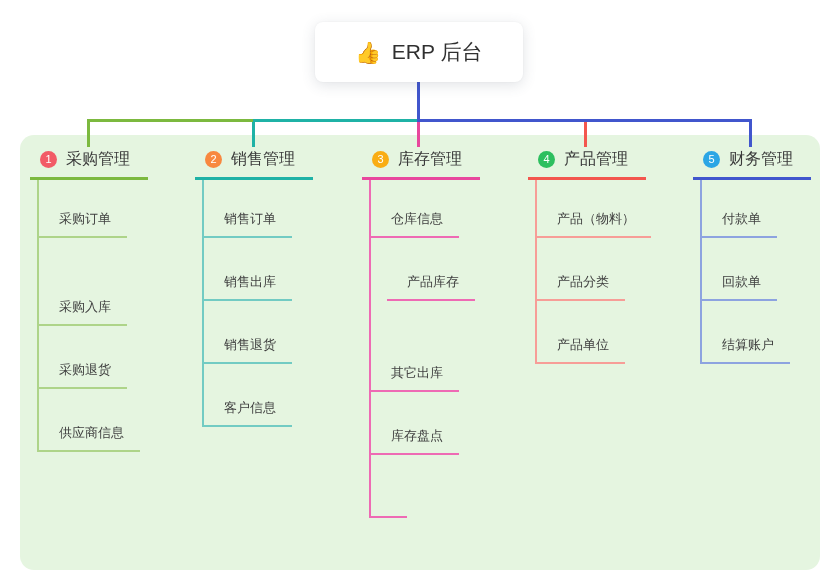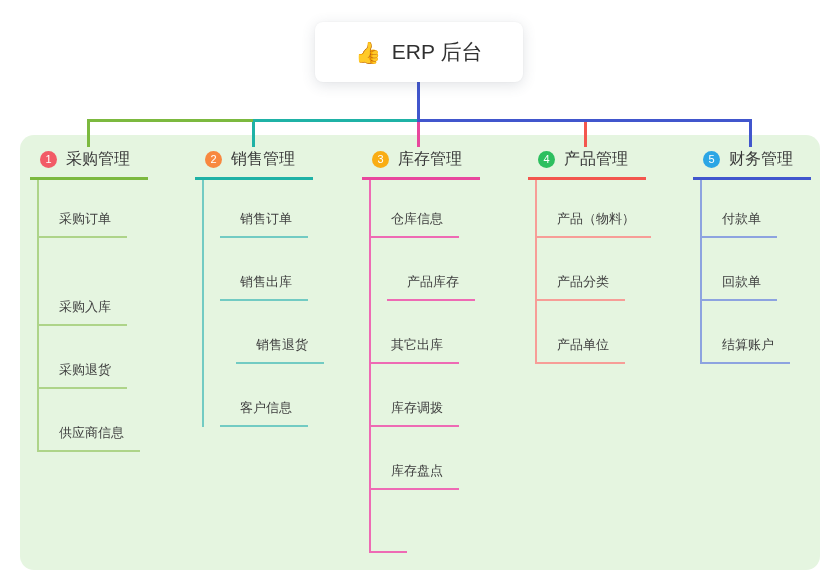--- a/index.html
+++ b/index.html
@@ -68,52 +68,49 @@
           <div class="child" style="border-bottom-color: rgb(174, 212, 137);">
             <span>供应商信息</span>
           </div>
         </div>
       </div>
       <div class="branch" style="left: 175px;">
         <div class="branch-header" style="border-bottom-color: rgb(31, 178, 166);">
           <span class="badge" style="background: rgb(248, 136, 63);">2</span>
           <span>销售管理</span>
         </div>
-        <div class="children" style="border-left-color: rgb(114, 203, 195); align-items: center;">
+        <div class="children" style="border-left-color: rgb(114, 203, 195);">
           <div class="child" style="border-bottom-color: rgb(114, 203, 195);">
             <span>销售订单</span>
           </div>
           <div class="child" style="border-bottom-color: rgb(114, 203, 195);">
             <span>销售出库</span>
           </div>
-          <div class="child" style="border-bottom-color: rgb(114, 203, 195); margin-left: 32px;">
+          <div class="child" style="border-bottom-color: rgb(114, 203, 195);">
             <span>销售退货</span>
           </div>
           <div class="child" style="border-bottom-color: rgb(114, 203, 195);">
             <span>客户信息</span>
           </div>
         </div>
       </div>
       <div class="branch" style="left: 342px;">
         <div class="branch-header" style="border-bottom-color: rgb(232, 71, 157);">
           <span class="badge" style="background: rgb(249, 173, 20);">3</span>
           <span>库存管理</span>
         </div>
         <div class="children" style="border-left-color: rgb(238, 106, 180);">
           <div class="child" style="border-bottom-color: rgb(238, 106, 180);">
             <span>仓库信息</span>
           </div>
           <div class="child" style="border-bottom-color: rgb(238, 106, 180); margin-left: 16px;">
             <span>产品库存</span>
           </div>
-          <div class="child" style="border-bottom-color: rgb(238, 106, 180);">
+          <div class="child" style="border-bottom-color: rgb(238, 106, 180); margin-top: 28px;">
             <span>其它出库</span>
-          </div>
-          <div class="child" style="border-bottom-color: rgb(238, 106, 180);">
-            <span>库存调拨</span>
           </div>
           <div class="child" style="border-bottom-color: rgb(238, 106, 180);">
             <span>库存盘点</span>
           </div>
           <div class="child" style="border-bottom-color: rgb(238, 106, 180);"></div>
         </div>
       </div>
       <div class="branch" style="left: 508px;">
         <div class="branch-header" style="border-bottom-color: rgb(243, 86, 78);">
           <span class="badge" style="background: rgb(45, 191, 95);">4</span>

